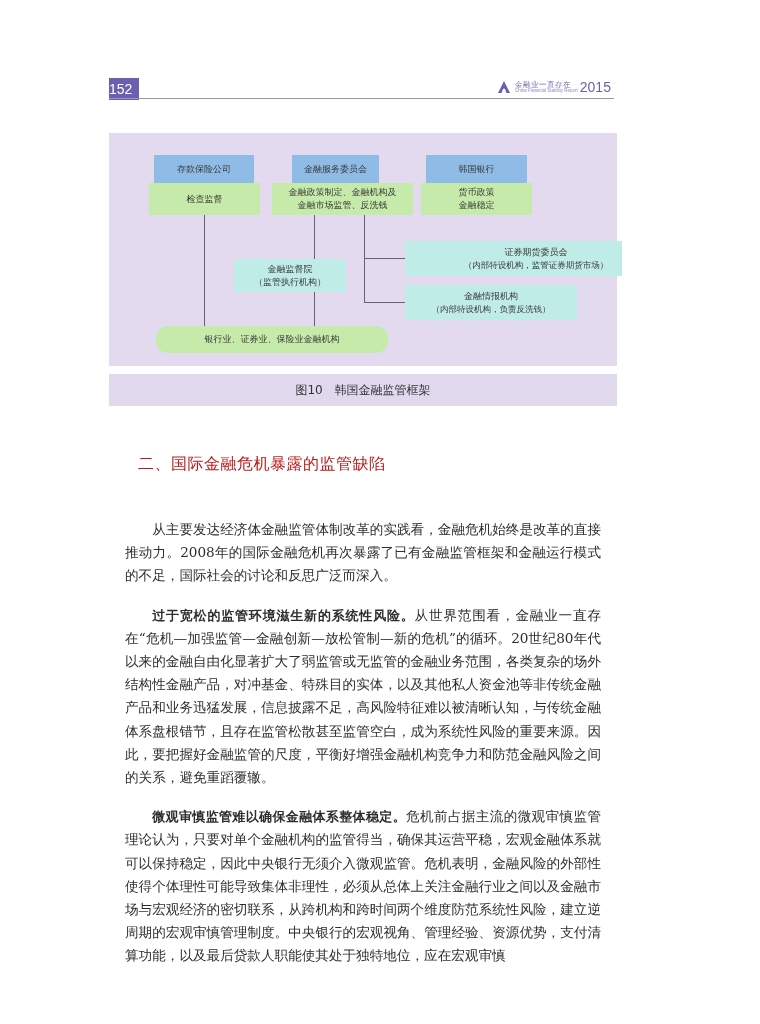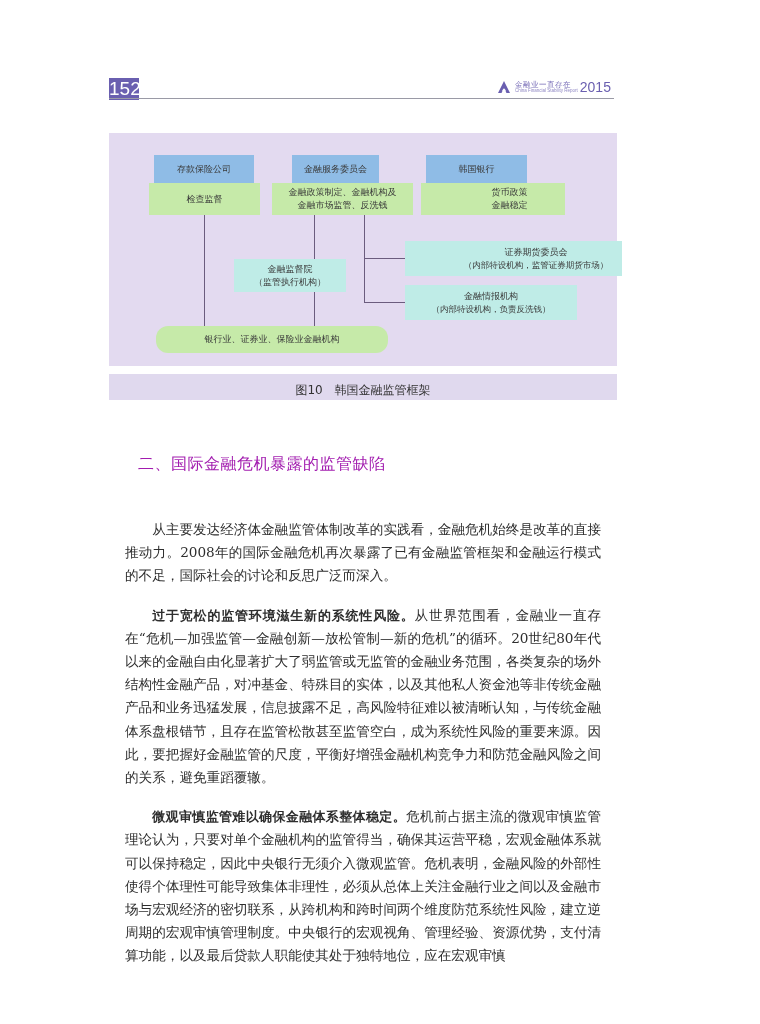--- a/index.html
+++ b/index.html
@@ -1,43 +1,43 @@
 <!DOCTYPE html>
 <html><head>
 <meta charset="utf-8">
 <style>
   html, body { margin:0; padding:0; }
   body { width:760px; height:1024px; background:#ffffff; position:relative; overflow:hidden;
          font-family:"DejaVu Serif", serif; color:#2a2a2a; }
   .abs { position:absolute; }
   
   .page-num { left:109px; top:78px; width:30px; height:22px; background:#6a5fb0; color:#fff;
-              font-family:"Liberation Sans", sans-serif; font-size:19px; line-height:22px; text-align:right; }
+              font-family:"Liberation Sans", sans-serif; font-size:14px; line-height:22px; text-align:left; }
   .header-rule { left:109px; top:98px; width:505px; height:1px; background:#9a9aa6; }
   .brand { left:497px; top:77px; height:20px; display:flex; align-items:center; }
   .brand-logo { width:14px; height:14px; margin-right:4px; }
   .brand-text { display:flex; flex-direction:column; line-height:1; margin-right:2px; }
   .brand-cn { font-family:"DejaVu Sans", sans-serif; font-size:7.5px; color:#7a6fb8; letter-spacing:0.5px; }
   .brand-en { font-family:"Liberation Sans", sans-serif; font-size:4.5px; color:#8f87c4; margin-top:1px; }
   .brand-year { font-family:"Liberation Sans", sans-serif; font-size:14px; color:#6a5fb0; }
 
   
   .figure { left:109px; top:133px; width:508px; height:233px; background:#e3daf0; }
-  .fig-caption { left:109px; top:374px; width:508px; height:26px; background:#e0d9ee;
+  .fig-caption { left:109px; top:374px; width:508px; height:32px; background:#e0d9ee;
                  font-family:"DejaVu Sans", sans-serif; font-size:12px; line-height:32px; text-align:center; color:#333; }
   .fig-caption span { margin:0 4px; }
   .box { position:absolute; display:flex; align-items:center; justify-content:center; text-align:center;
          font-family:"DejaVu Serif", serif; font-size:9px; line-height:13px; color:#3a3a3a; }
   .blue { background:#8fbce6; }
   .green { background:#c6eaa9; }
   .cyan { background:#bfece7; }
   .line { position:absolute; background:#6b5c7e; }
 
   
-  .section-title { left:138px; top:454px; font-family:"DejaVu Sans", sans-serif; font-size:16px; color:#a21caf; letter-spacing:0.5px; }
+  .section-title { left:138px; top:454px; font-family:"DejaVu Sans", sans-serif; font-size:16px; color:#b91c1c; letter-spacing:0.5px; }
   .body { left:109px; top:502px; width:508px; font-size:13.6px; line-height:23.2px; text-align:justify; color:#2e2e2e; }
   .body p { margin:16px; text-indent:2em; }
   .body b { font-family:"DejaVu Sans", sans-serif; font-weight:bold; font-size:13px; }
 </style>
 </head>
 <body>
 
 <div class="abs page-num">152</div>
 <div class="abs brand">
   <svg class="brand-logo" viewBox="0 0 14 14">
@@ -72,21 +72,21 @@
     <span>金融服务委员会</span>
   </div>
   <div class="box green" style="left:163px; top:50px; width:141px; height:32px; flex-direction:column;">
     <span>金融政策制定、金融机构及</span>
     <span>金融市场监管、反洗钱</span>
   </div>
 
   <div class="box blue" style="left:317px; top:22px; width:101px; height:28px;">
     <span>韩国银行</span>
   </div>
-  <div class="box green" style="left:312px; top:50px; width:111px; height:32px; flex-direction:column;padding-left:33px;">
+  <div class="box green" style="left:312px; top:50px; width:111px; height:32px; flex-direction:column;">
     <span>货币政策</span>
     <span>金融稳定</span>
   </div>
 
   <div class="box cyan" style="left:296px; top:108px; width:172px; height:35px; flex-direction:column;padding-left:45px;">
     <span>证券期货委员会</span>
     <span style="font-size:8.5px;">（内部特设机构，监管证券期货市场）</span>
   </div>
   <div class="box cyan" style="left:125px; top:126px; width:112px; height:33px; flex-direction:column;">
     <span>金融监督院</span>

